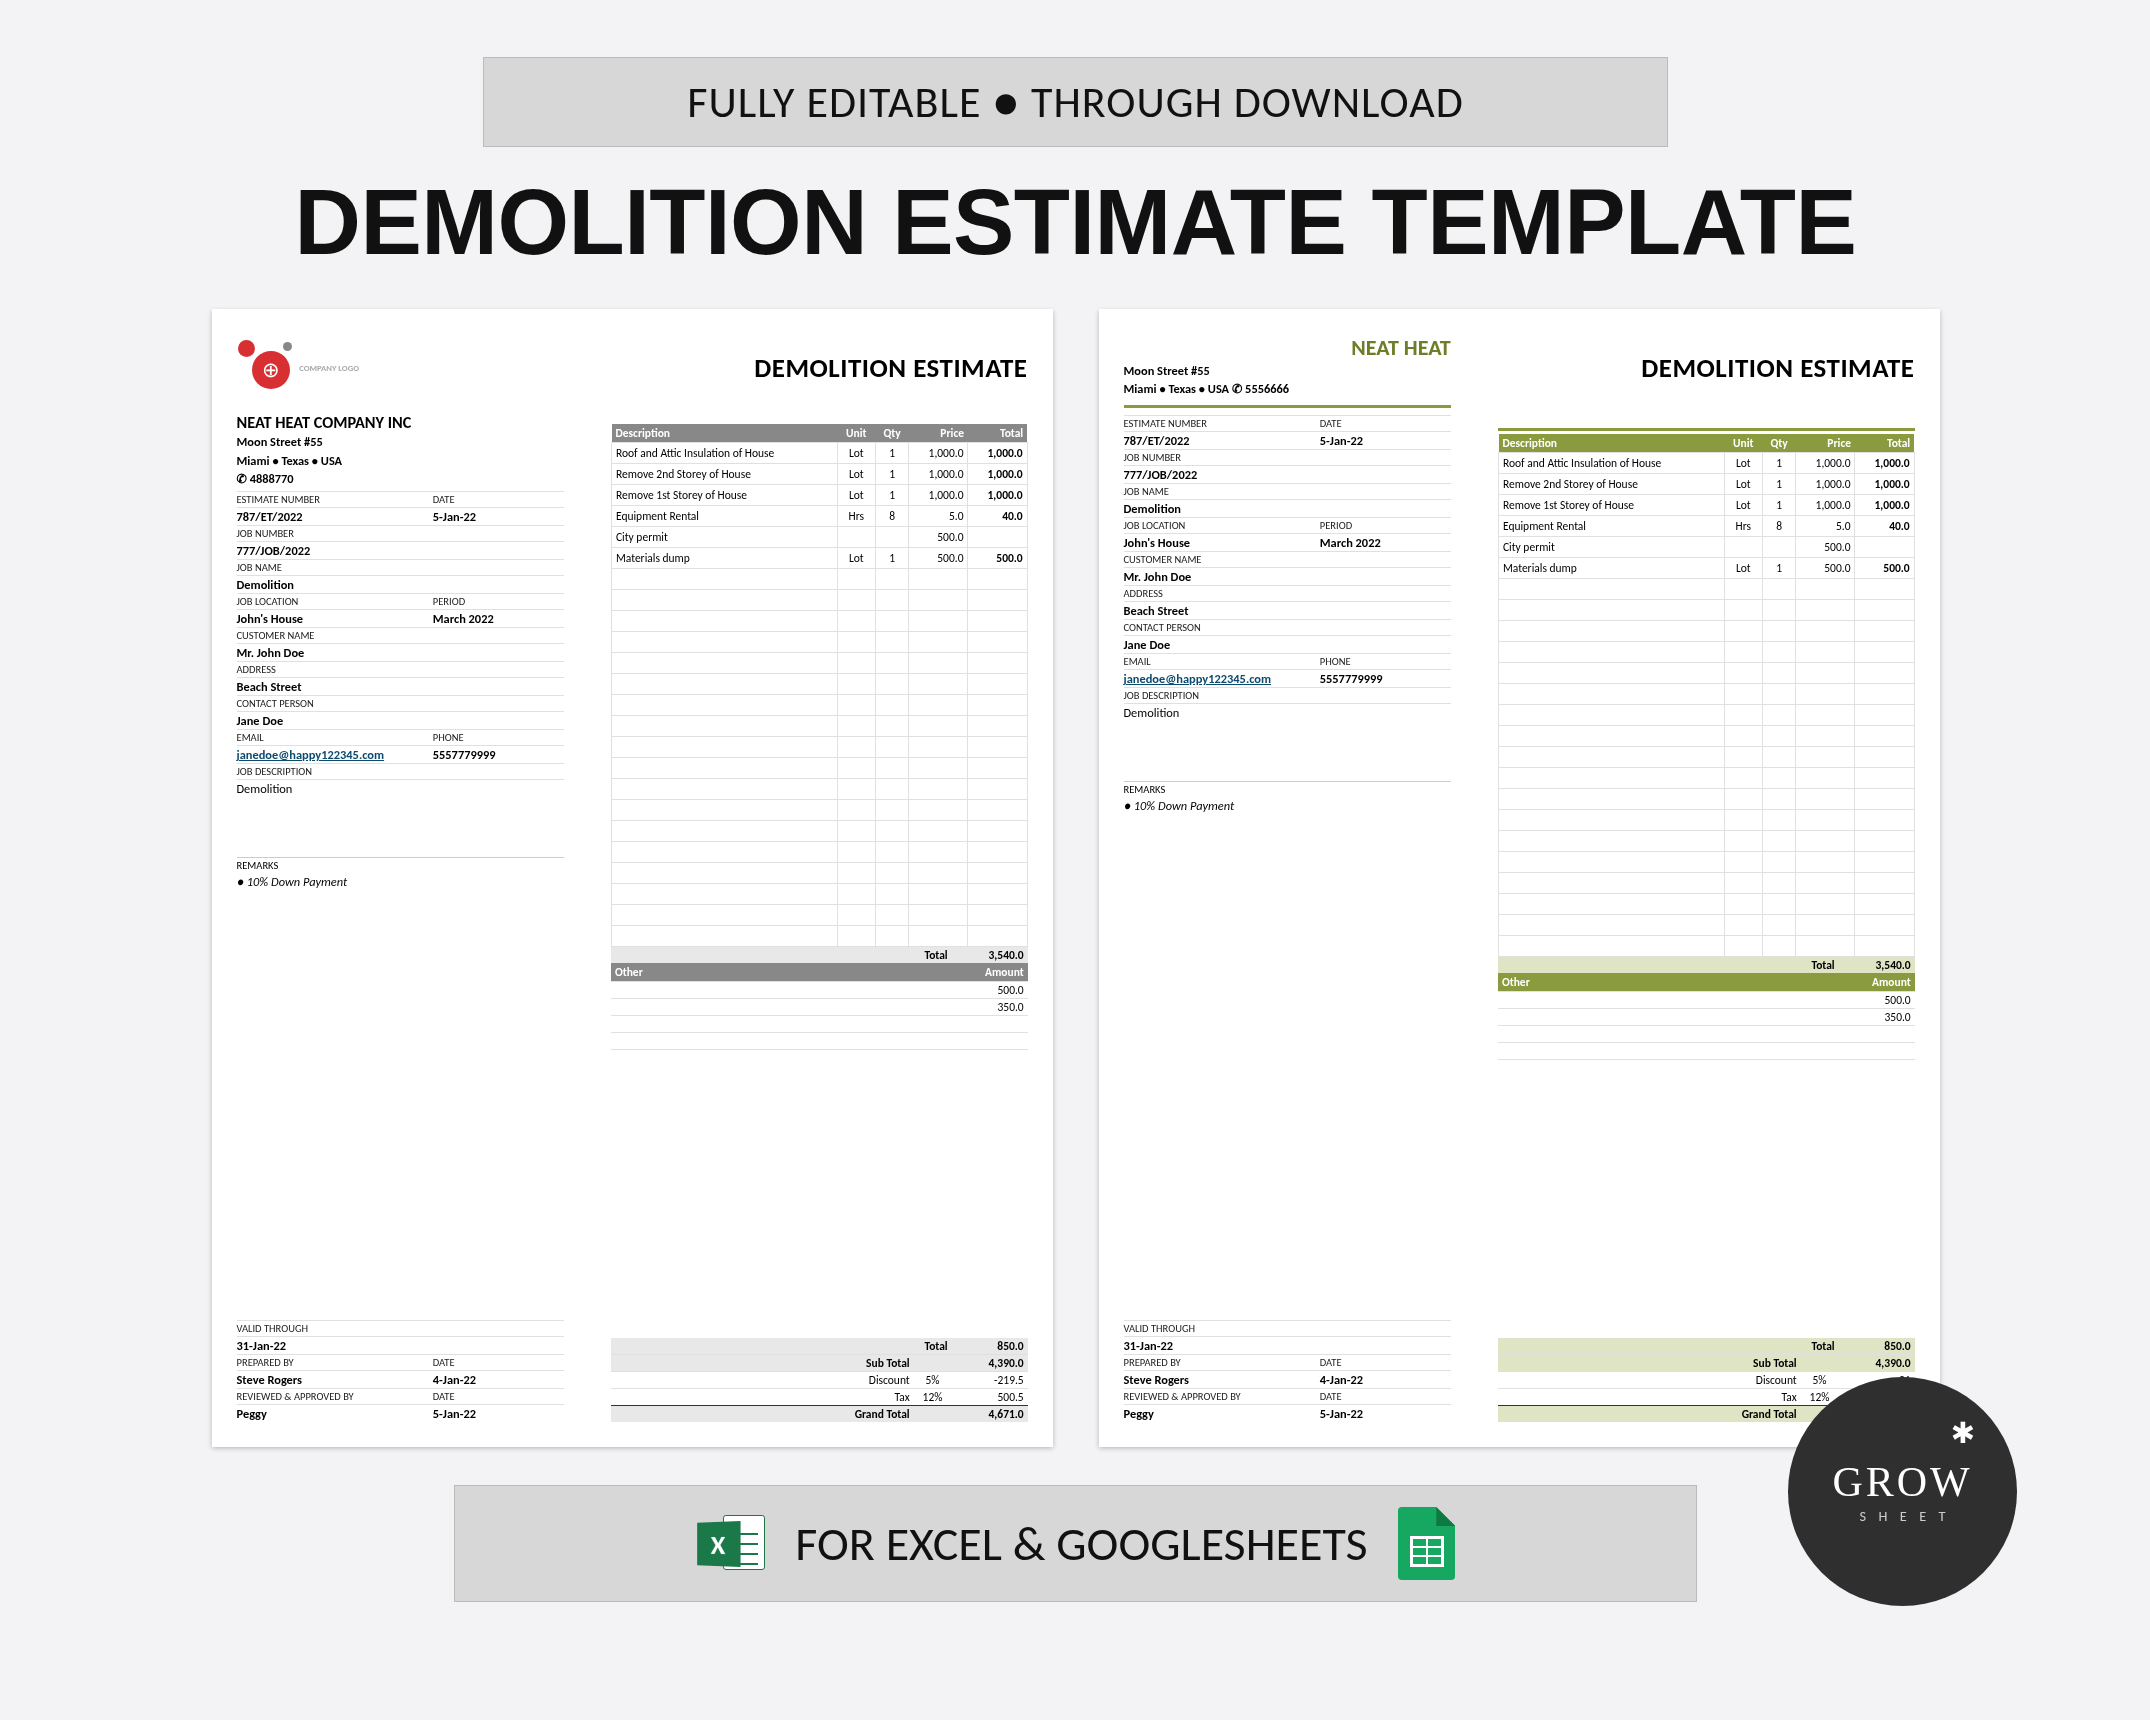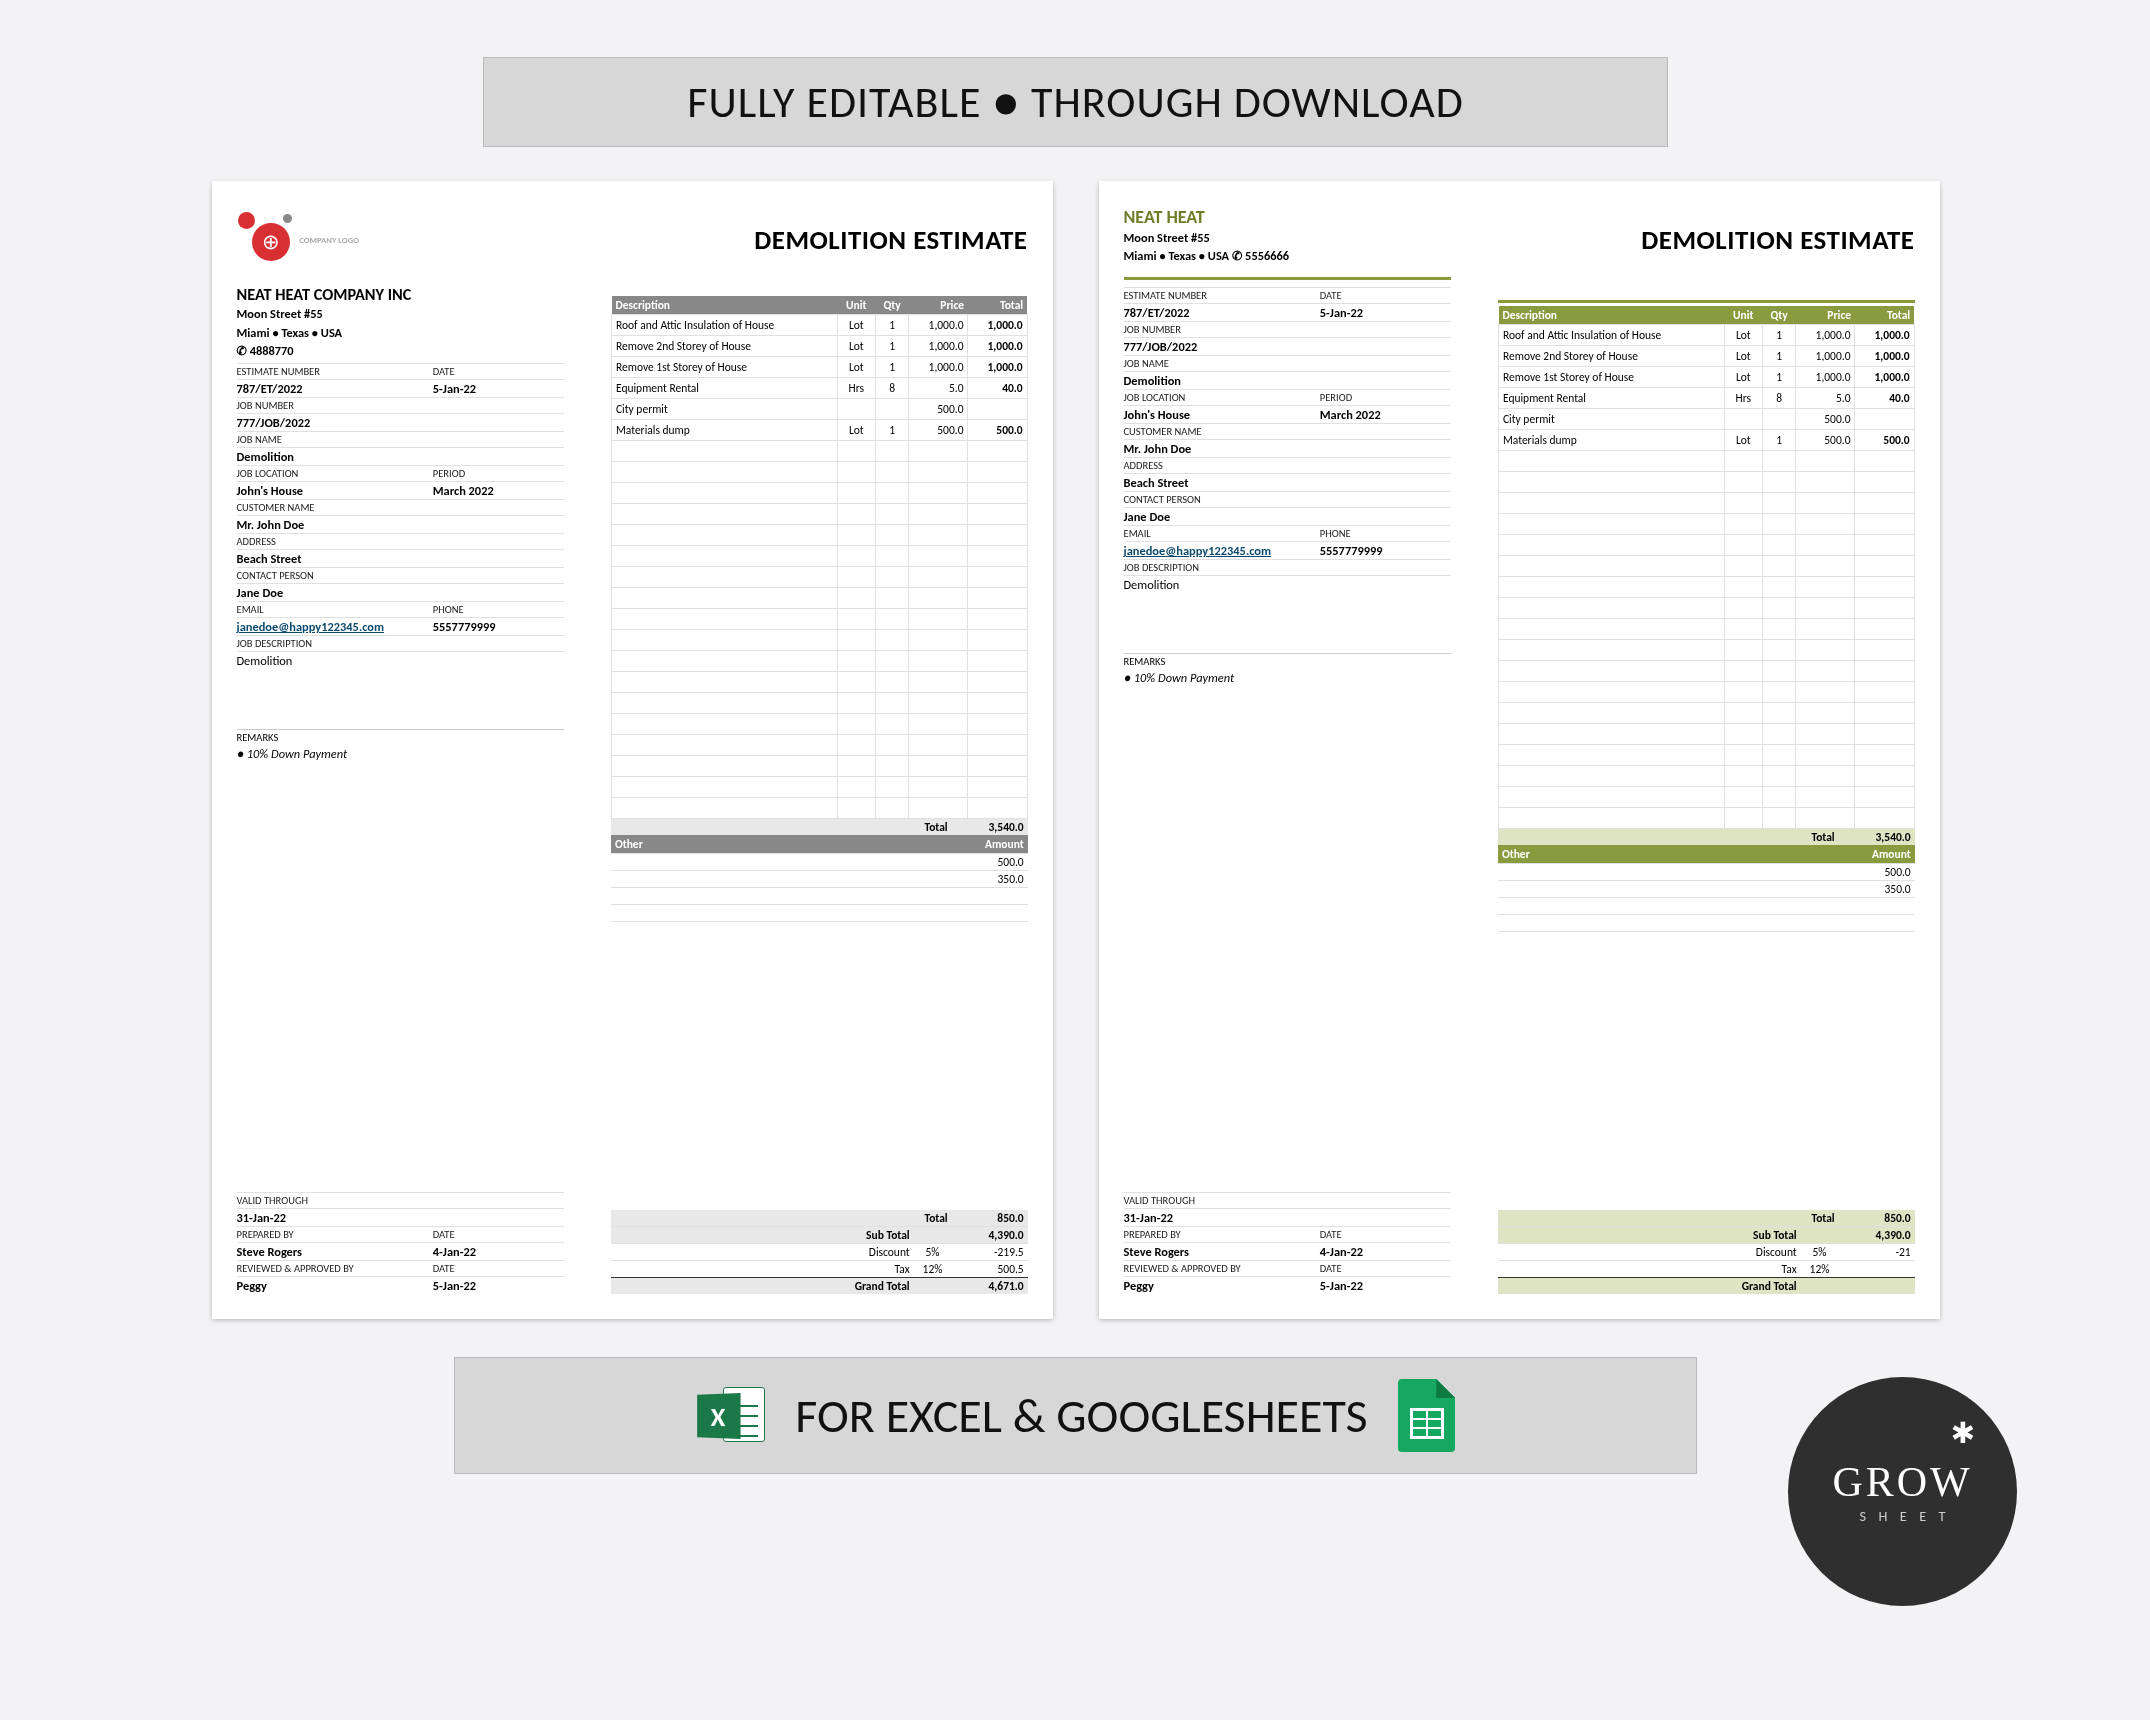--- a/index.html
+++ b/index.html
@@ -13,21 +13,21 @@
 .left-col { width: 44%; display: flex; flex-direction: column; }
 .right-col { width: 56%; display: flex; flex-direction: column; margin-left: 36px; }
 .logo-row { display: flex; align-items: center; margin-bottom: 7.6px; height: 67px; }
 .logo { width: 59px; height: 59px; position: relative; }
 .logo-red1 { position: absolute; width: 38px; height: 38px; background: #d82f32; border-radius: 50%; left: 15.3px; top: 13.4px; display: flex; align-items: center; justify-content: center; }
 .logo-red2 { position: absolute; width: 17px; height: 17px; background: #d82f32; border-radius: 50%; left: 1.9px; top: 1.9px; }
 .logo-gray { position: absolute; width: 9.6px; height: 9.6px; background: #888; border-radius: 50%; left: 46px; top: 3.8px; }
 .logo-globe { color: #fff; font-size: 21px; }
 .logo-text { font-size: 8.6px; color: #aaa; margin-left: 3.8px; font-weight: 600; }
 .company-name { font-weight: 800; font-size: 16.3px; margin-top: 3.8px; }
-.company-name-green { font-weight: 800; font-size: 18px; color: #6c7e28; }
+.company-name-green { font-weight: 800; font-size: 22px; color: #6c7e28; text-align: right; }
 .addr { font-weight: 700; font-size: 12.4px; line-height: 1.4; }
 .addr-line { margin-top: 1px; }
 .info-grid { margin-top: 3.8px; }
 .info-row { display: flex; border-top: 1px solid #e0e0e0; }
 .info-cell { padding: 1px 0; }
 .info-label { font-size: 10.5px; color: #222; }
 .info-value { font-weight: 700; font-size: 12.4px; }
 .info-left { width: 60%; }
 .info-right { width: 40%; }
 .remarks { margin-top: 60px; }
@@ -78,20 +78,21 @@
 .grow-badge .star { position: absolute; top: 38px; right: 42px; font-size: 29px; color: #fff; }
 .grow-text { font-size: 42px; font-weight: 300; letter-spacing: 2.9px; font-family: Georgia, serif; }
 .sheet-text { font-size: 14.3px; letter-spacing: 12.4px; color: #ccc; margin-top: 1.9px; margin-left: 12.4px; }
 .green-bar { height: 2.9px; background: #8a9a3f; margin: 3.8px 0; }
 </style>
 </head>
 <body>
 
 <div class="container">
   <div class="top-banner">FULLY EDITABLE ● THROUGH DOWNLOAD</div>
+  <div class="main-title">DEMOLITION ESTIMATE TEMPLATE</div>
 
   <div class="sheets">
 
     <div class="sheet">
       <div class="sheet-inner">
         <div class="left-col">
           <div class="logo-row">
             <div class="logo">
               <div class="logo-red2"></div>
                 <div class="logo-gray"></div>

